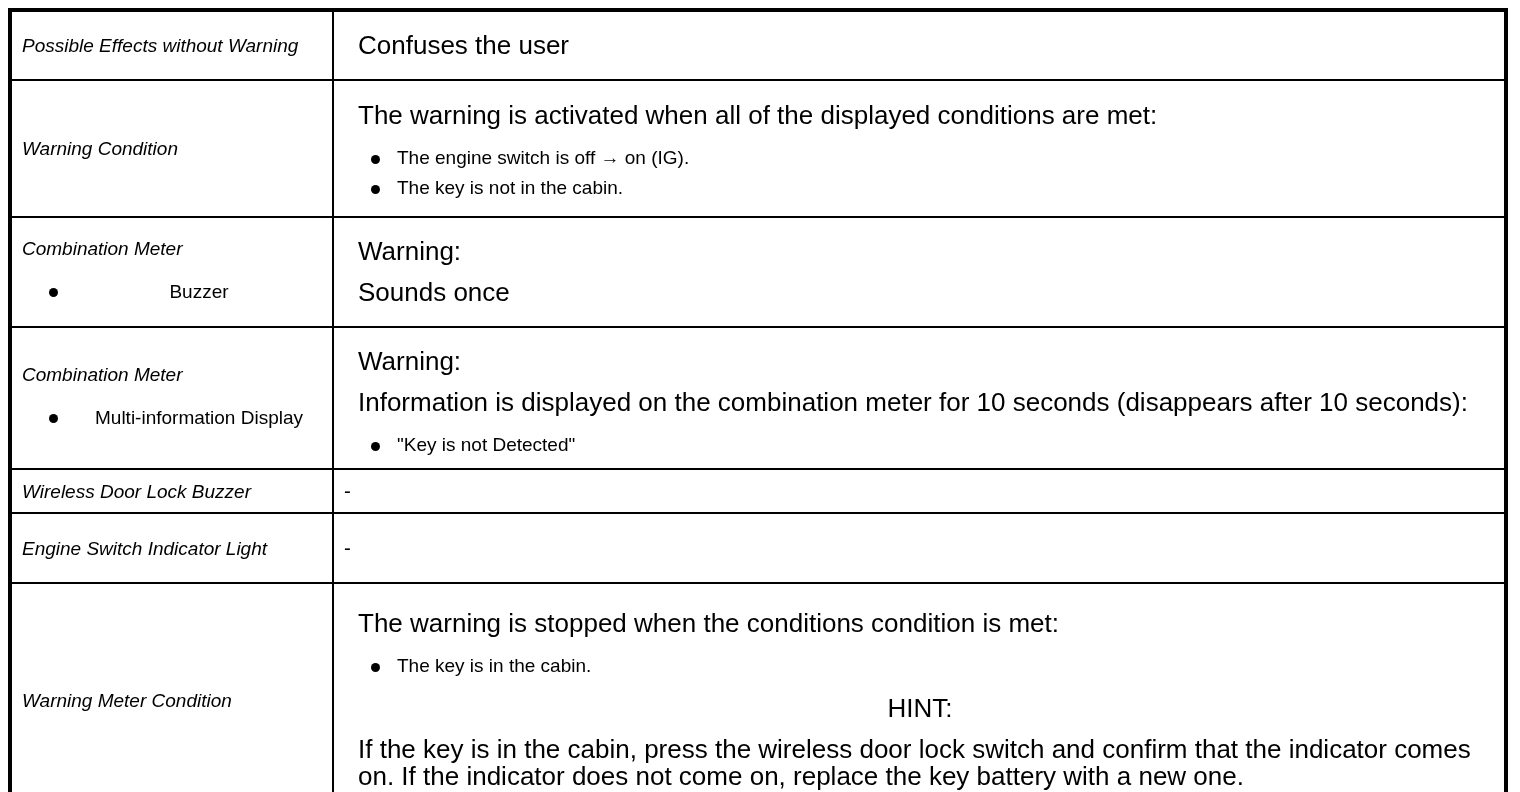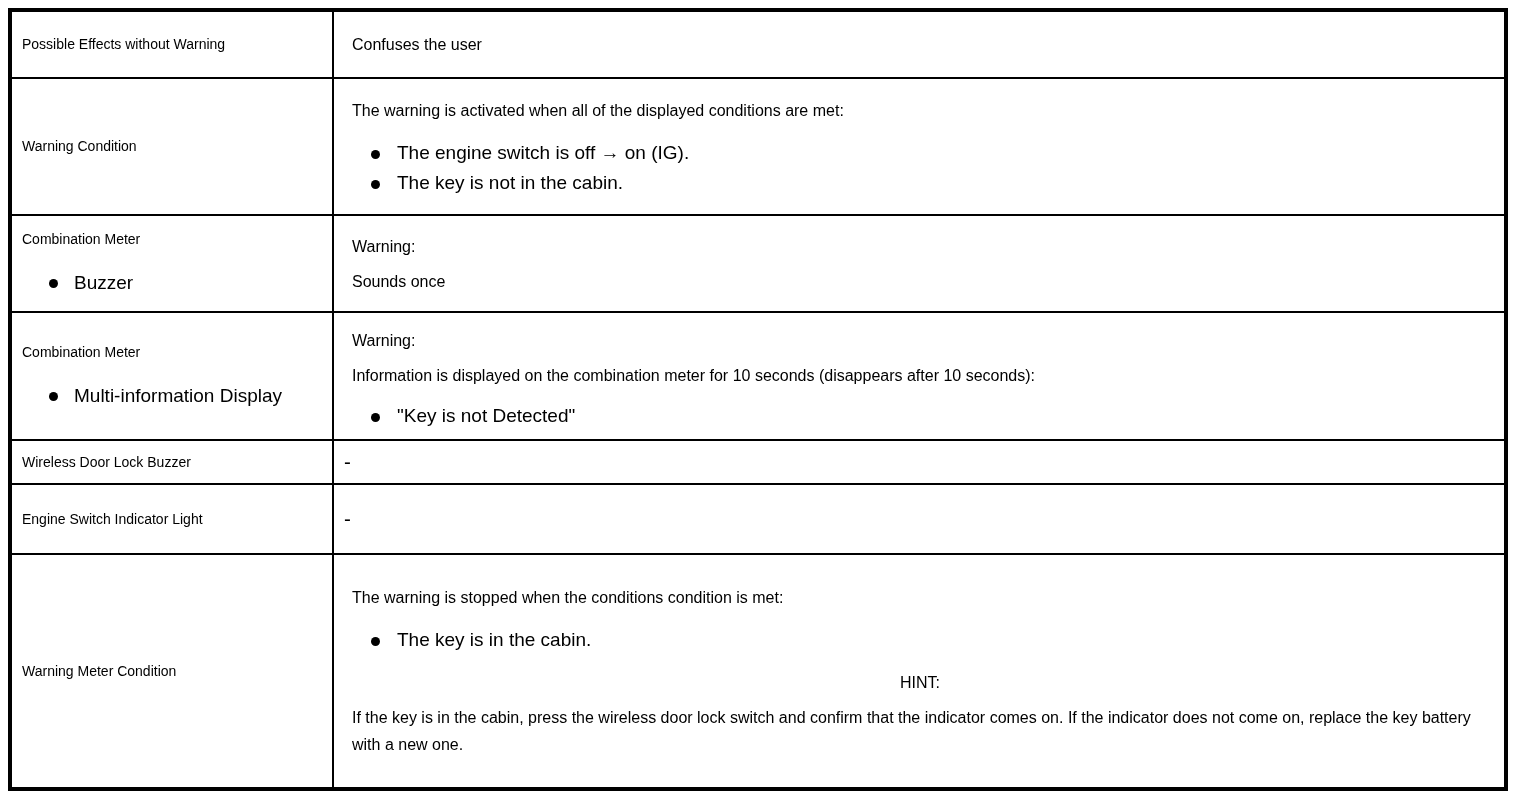--- a/index.html
+++ b/index.html
@@ -44,28 +44,29 @@
   .col-label {
     width: 320px;
   }
 
   .cell-inner {
     padding: 6px 8px 6px 10px;
     box-sizing: border-box;
   }
 
   .label-txt {
-    font-size: 14px;
+    font-size: 19px;
     line-height: 27px;
+    font-style: italic;
   }
 
   .para {
-    font-size: 16px;
+    font-size: 26px;
     line-height: 27px;
-    margin: 8px;
+    margin: 14px;
   }
 
   .para + .para {
     margin-top: 0px;
   }
 
   .gap-before {
     margin-top: 18px;
   }
 
@@ -97,20 +98,21 @@
     left: 27px;
     top: 12px;
     width: 9px;
     height: 9px;
     border-radius: 50%;
     background: #000000;
   }
 
   ul.bullets.left-col {
     margin: 16px 0 4px 0;
+    text-align: center;
   }
 
   ul.bullets.left-col li {
     padding-left: 52px;
     line-height: 28px;
   }
 
   ul.bullets.left-col li::before {
     left: 27px;
     top: 10px;

